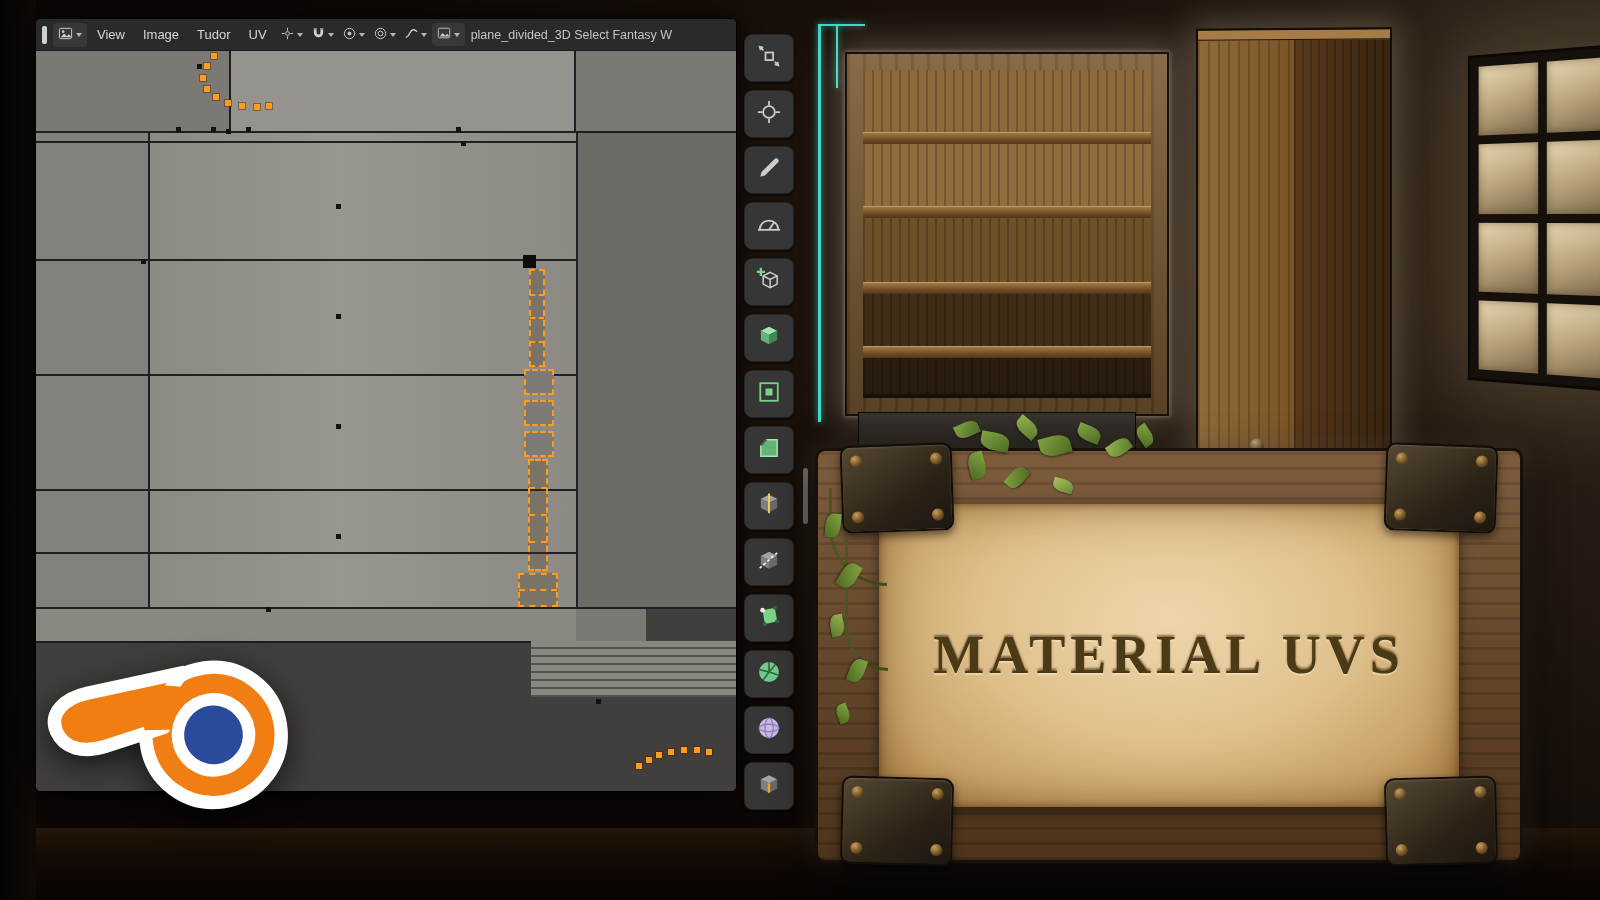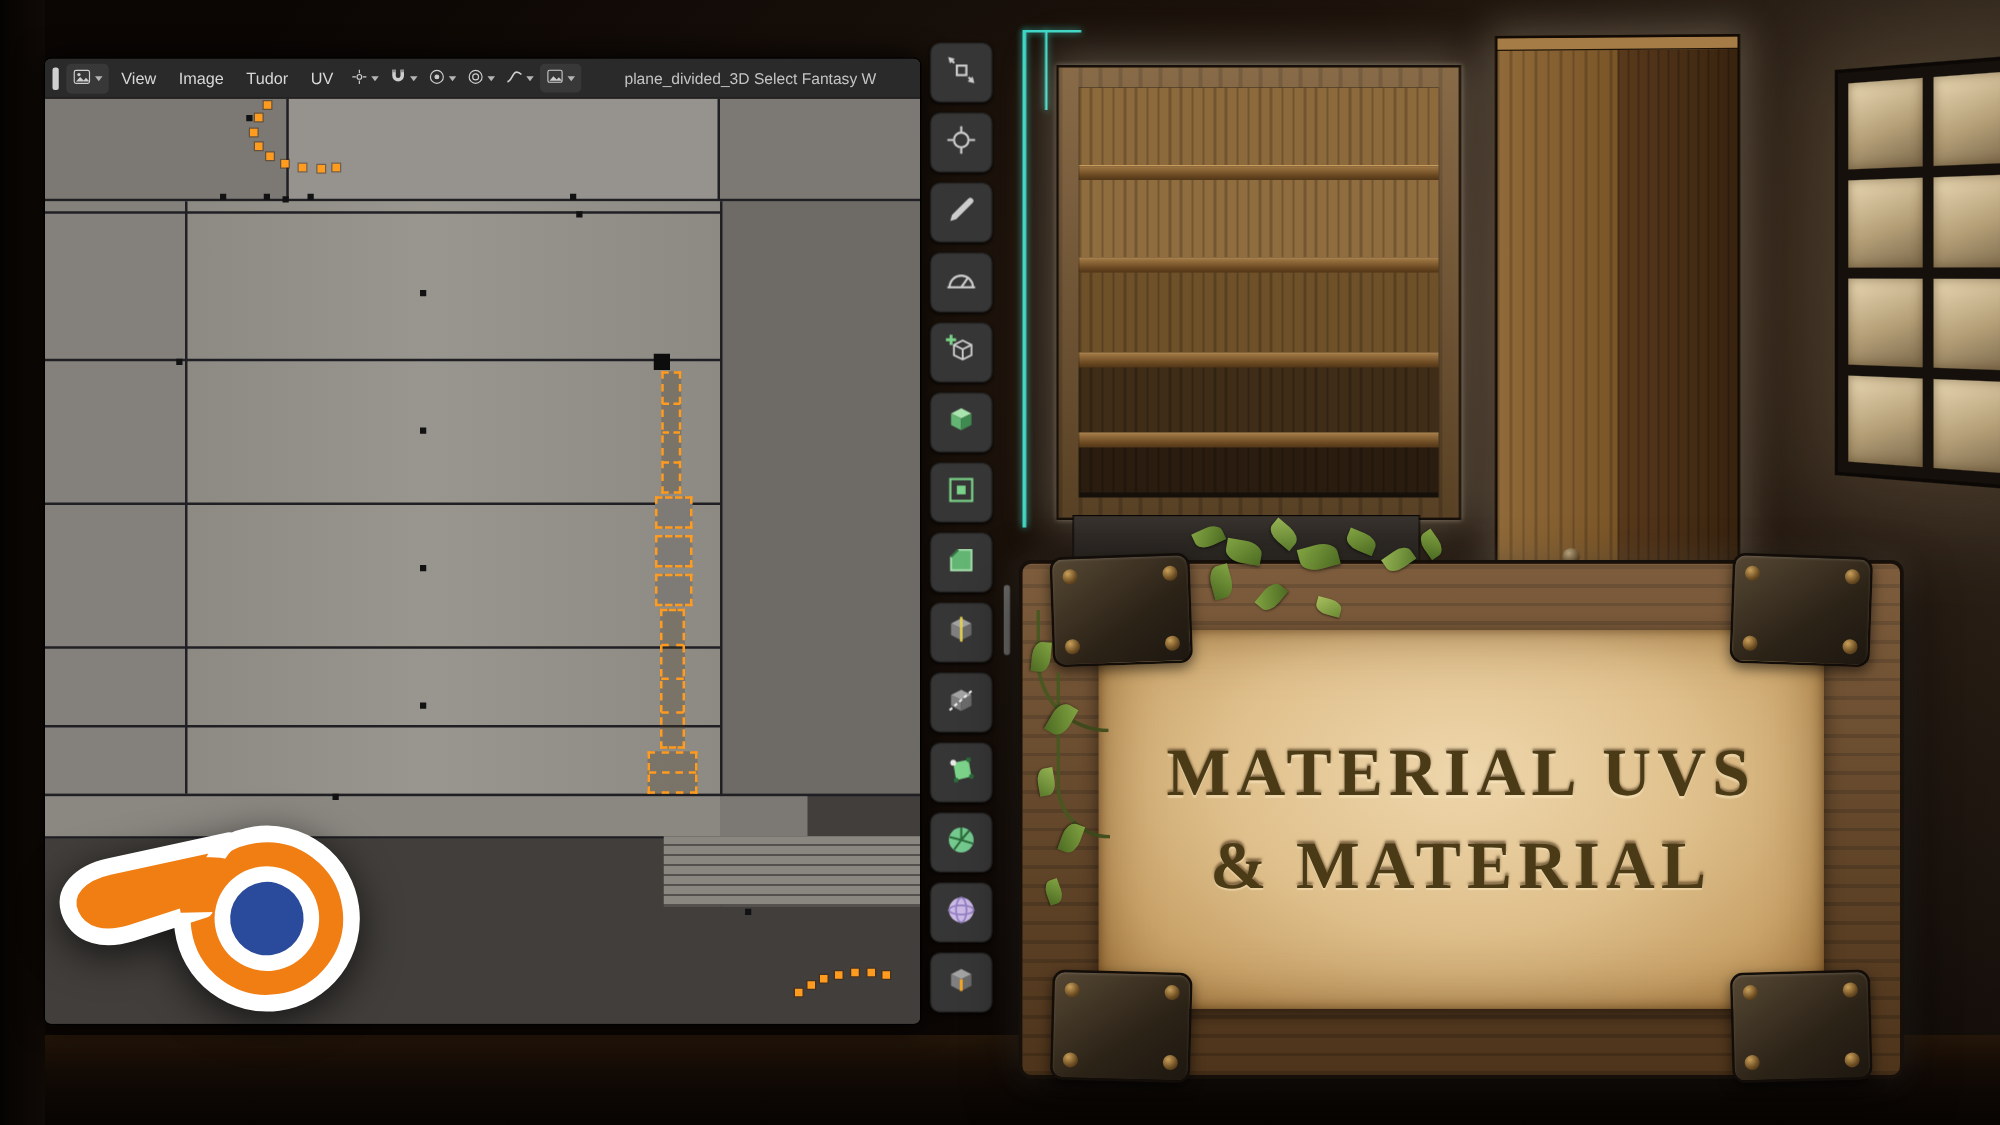--- a/index.html
+++ b/index.html
@@ -17,22 +17,22 @@
     grid-template-columns:repeat(2,1fr);gap:9px;transform:perspective(600px) rotateY(-16deg);
     box-shadow:0 0 80px 22px rgba(232,206,160,.16);}
   .pane{background:linear-gradient(160deg,#ead9b4,#b5a078 55%,#7c6a4c);
     box-shadow:inset 0 0 10px rgba(80,60,30,.55);}
   .floor{position:absolute;left:0;top:828px;width:1600px;height:72px;
     background:linear-gradient(180deg,#241609 0%,#120a05 40%,#070402 100%);}
   .left-edge{position:absolute;left:0;top:0;width:36px;height:900px;
     background:linear-gradient(90deg,#050302,#100a06);}
 
   
-  .uv-editor{position:absolute;left:35px;top:46px;width:700px;height:772px;background:#45423f;
-    border:1px solid #000;border-radius:6px;overflow:hidden;box-shadow:0 0 22px rgba(0,0,0,.85);text-align:center;}
+  .uv-editor{position:absolute;left:35px;top:18px;width:700px;height:772px;background:#45423f;
+    border:1px solid #000;border-radius:6px;overflow:hidden;box-shadow:0 0 22px rgba(0,0,0,.85);}
   .uv-header{position:absolute;left:0;top:0;width:100%;height:32px;background:#2a2a2a;
     border-bottom:1px solid #191919;display:flex;align-items:center;gap:2px;padding:0 6px;
     box-sizing:border-box;color:#d8d8d8;font-size:13px;}
   .corner-bar{width:5px;height:18px;background:#d0d0d0;border-radius:2px;margin-right:4px;}
   .hbtn{display:flex;align-items:center;gap:3px;padding:3px 5px;border-radius:4px;background:#383838;}
   .menu{padding:4px 8px;border-radius:4px;cursor:default;}
   .chev{width:0;height:0;border-left:3.5px solid transparent;border-right:3.5px solid transparent;
     border-top:4.5px solid #b5b5b5;}
   .hicon{display:flex;align-items:center;gap:2px;padding:3px 3px;}
   .hicon svg{width:15px;height:15px;}
@@ -391,21 +391,20 @@
             <path d="M12 11.5v8" stroke="#f5a623" stroke-width="2"></path>
           </svg></span>
     </div>
   </div>
   <div class="tb-scroll"></div>
 
   <div class="sign">
     <div class="sign-frame"></div>
     <div class="parchment">
       <div class="sign-line">MATERIAL UVS</div>
-      <div class="sign-line">&amp; MATERIAL</div>
     </div>
     <div class="plate" style="left:26px;top:-4px;transform:rotate(-2deg);">
       <div class="rivet" style="left:8px;top:8px;"></div>
         <div class="rivet" style="right:8px;top:8px;"></div>
       <div class="rivet" style="left:8px;bottom:8px;"></div>
         <div class="rivet" style="right:8px;bottom:8px;"></div>
     </div>
     <div class="plate" style="right:26px;top:-4px;transform:rotate(2deg);">
       <div class="rivet" style="left:8px;top:8px;"></div>
         <div class="rivet" style="right:8px;top:8px;"></div>

